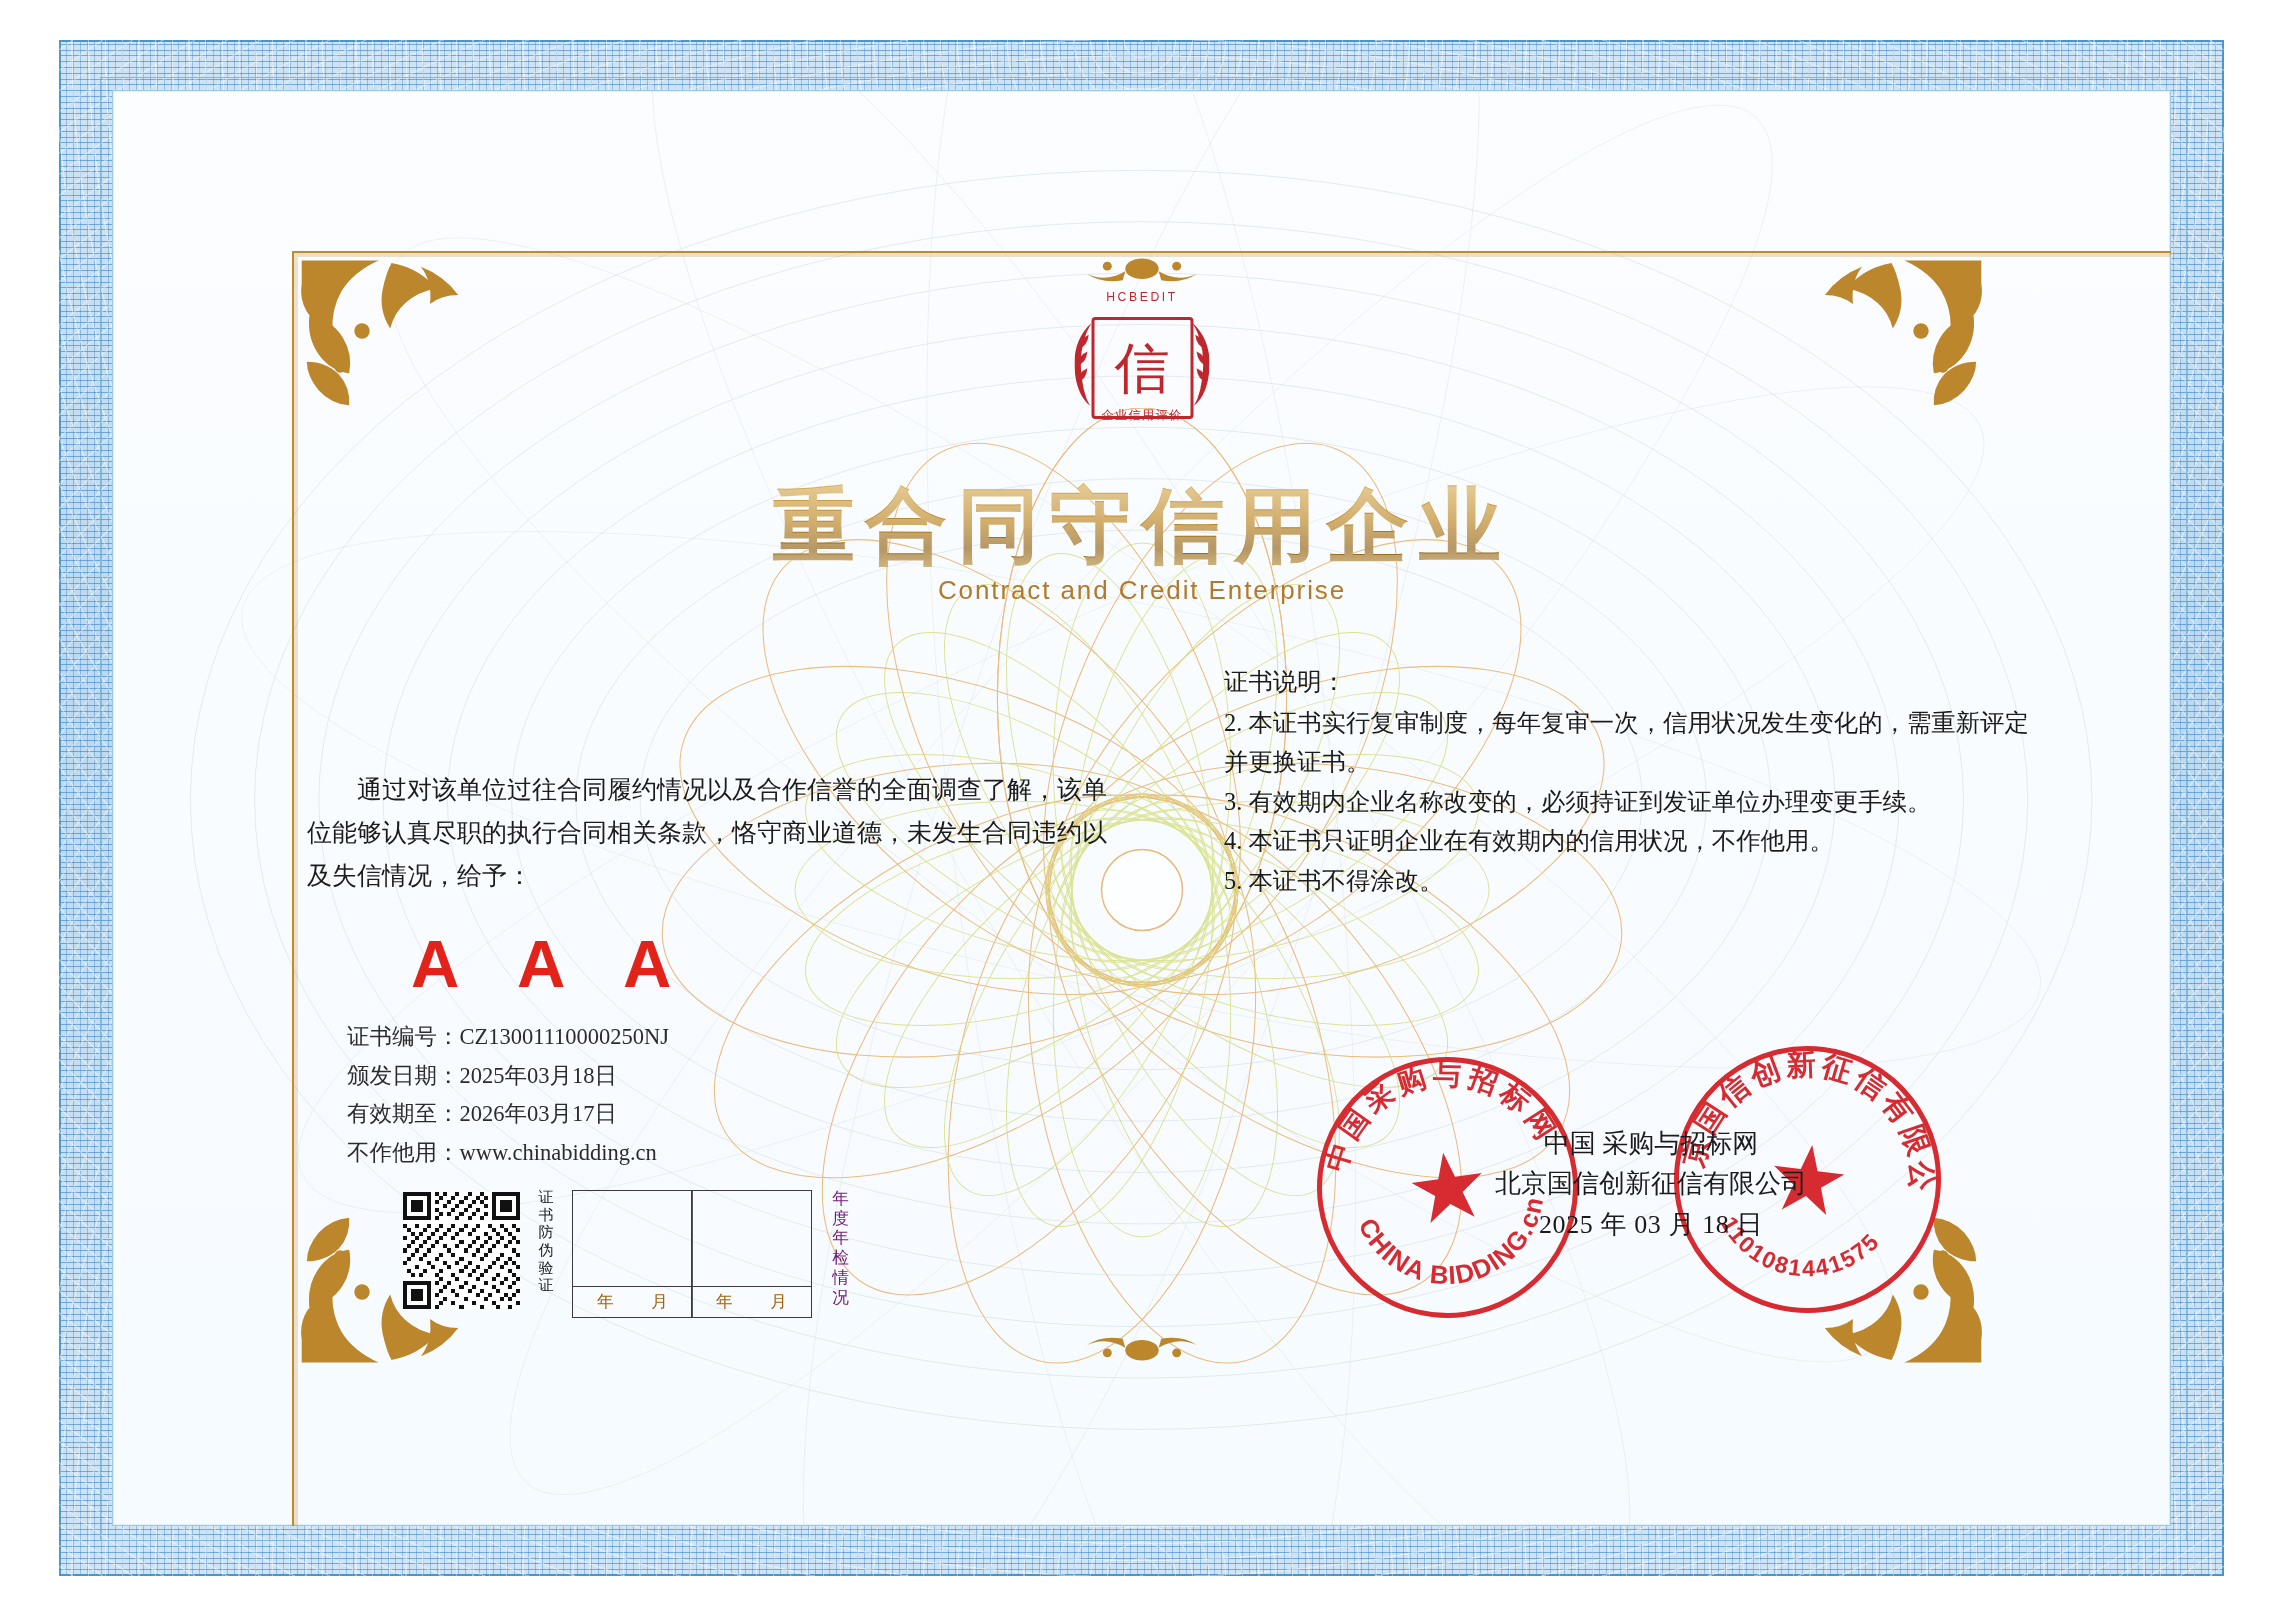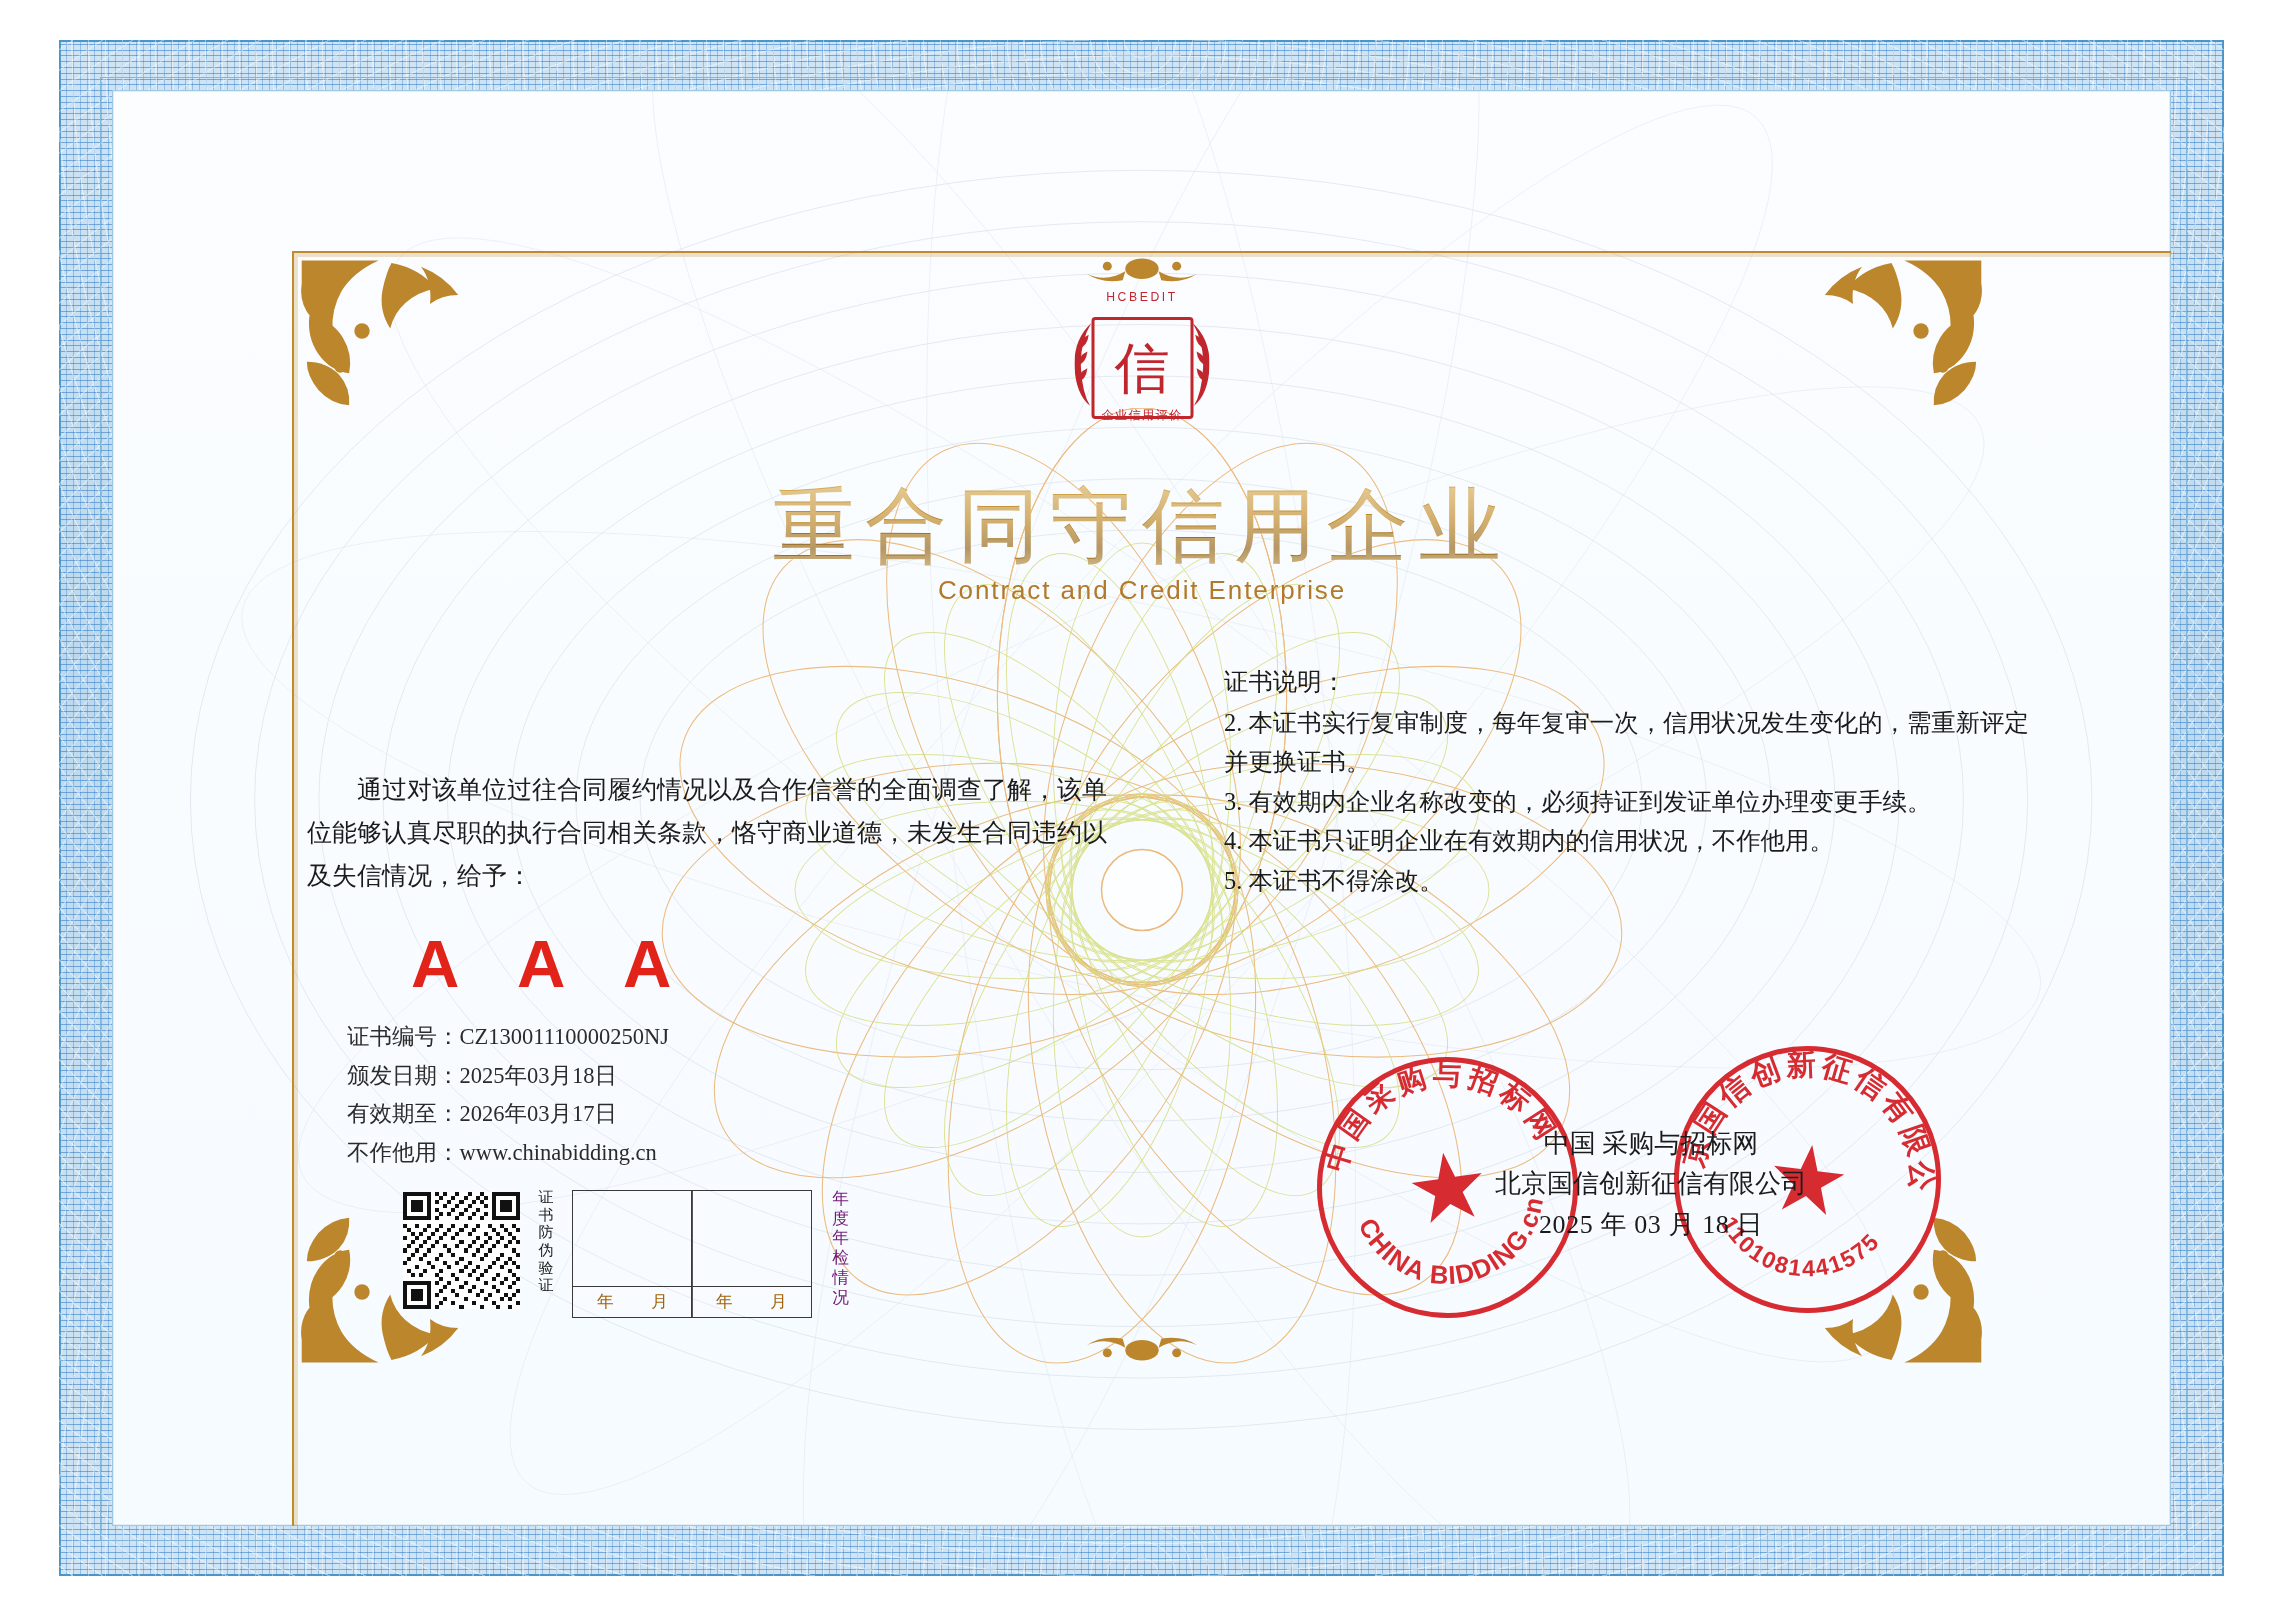--- a/index.html
+++ b/index.html
@@ -90,21 +90,21 @@
   }
   .emblem .wheatL,.emblem .wheatR{
     position:absolute;top:37px;width:22px;height:84px;color:#c0272d;
   }
   .emblem .wheatL{left:-7.7px;}
   .emblem .wheatR{right:-7.7px;transform:scaleX(-1);}
 
   
   .title-cn{
     position:absolute;left:0;right:0;top:472px;text-align:center;
-    font-size:82px;letter-spacing:10.3px;font-weight:normal;
+    font-size:82px;letter-spacing:10.3px;font-weight:bold;
     font-family:"Liberation Serif",serif;
     background:linear-gradient(180deg,#e2bd6d 0%,#b9831f 45%,#8e6013 70%,#d8ae56 100%);
     -webkit-background-clip:text;background-clip:text;color:transparent;
     text-shadow:0 1.3px 0 rgba(255,255,255,.35);
   }
   .title-en{
     position:absolute;left:0;right:0;top:575px;text-align:center;
     font-size:26px;letter-spacing:1.9px;color:#b2792a;
     font-family:"Liberation Sans",sans-serif;
   }

